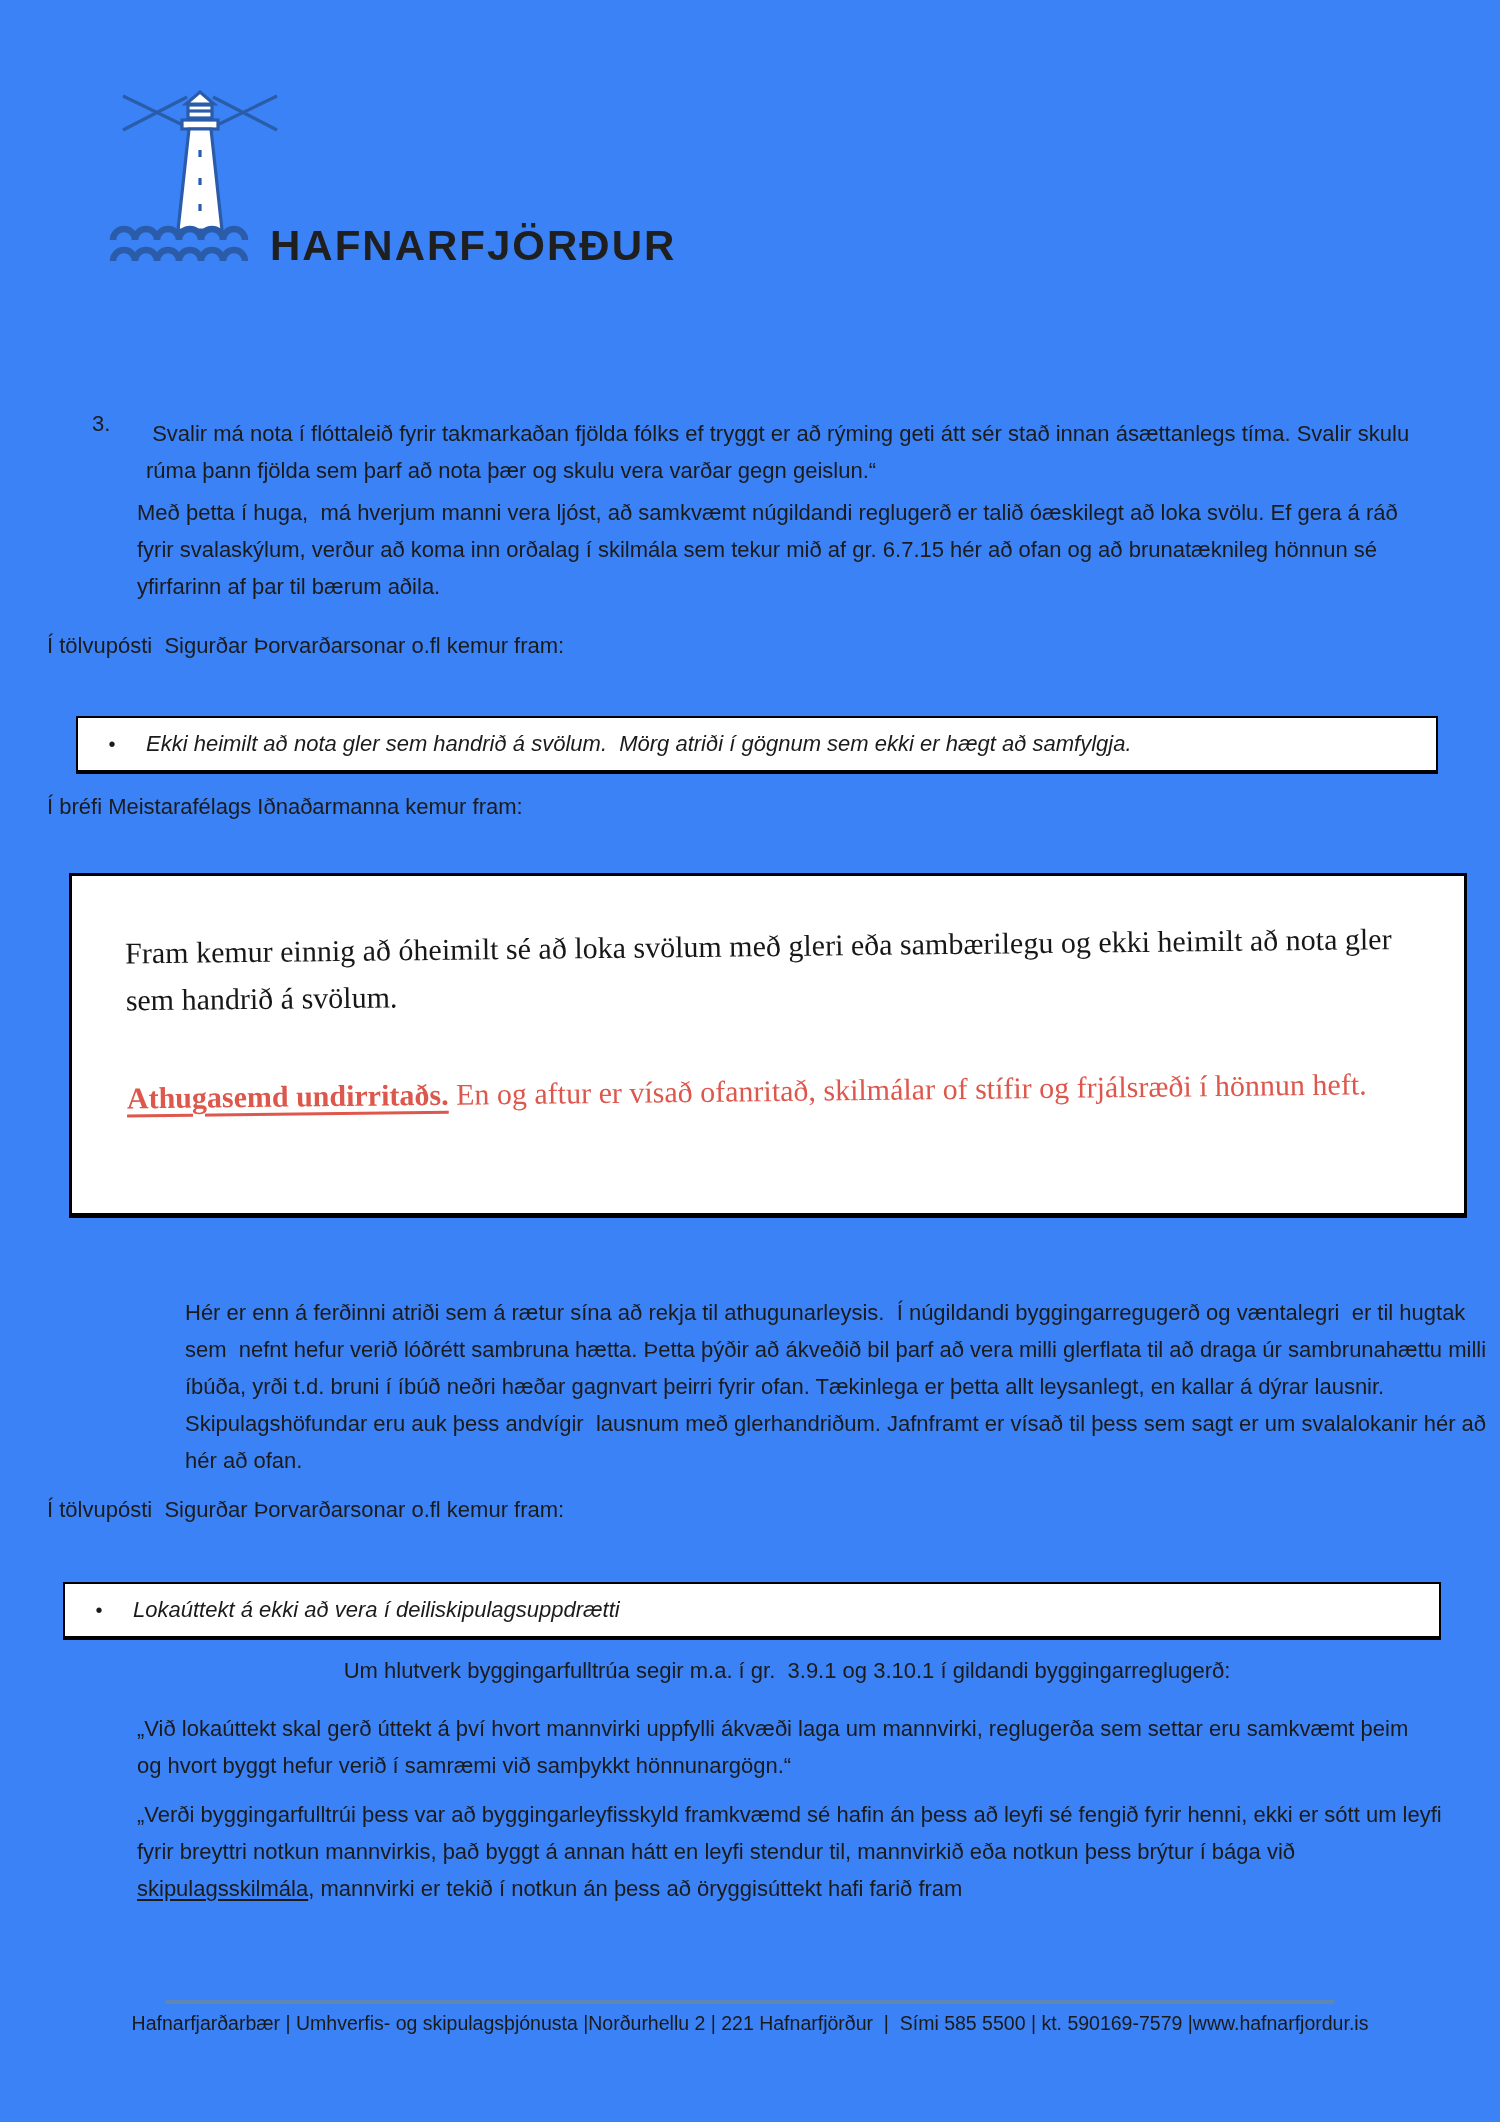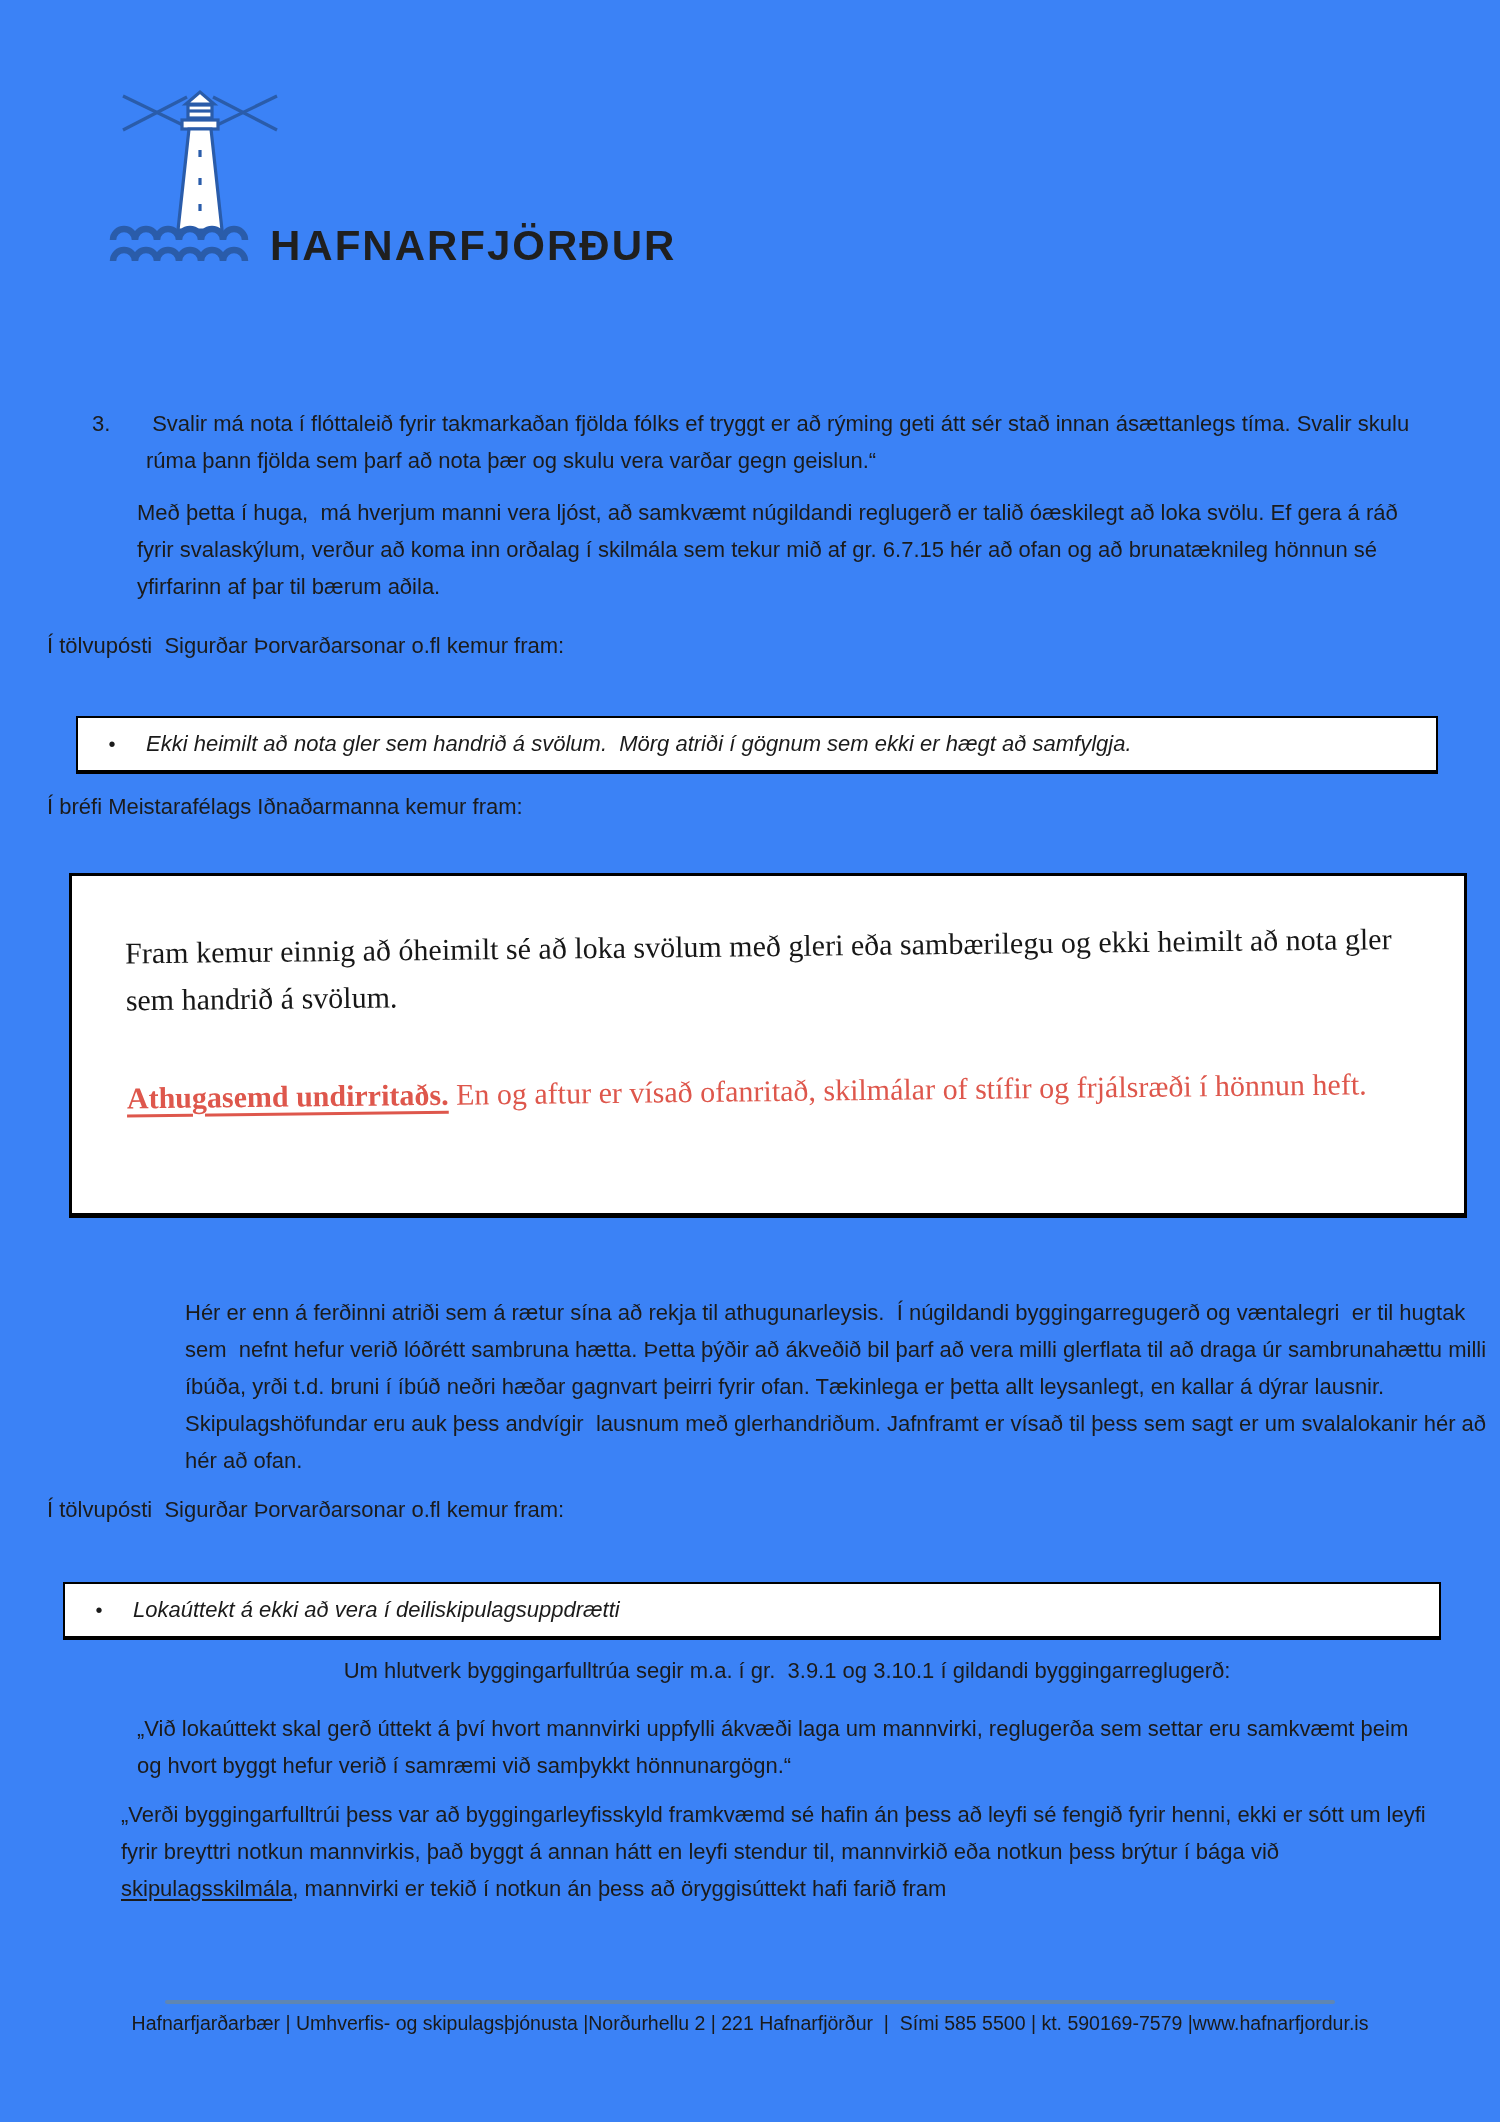--- a/index.html
+++ b/index.html
@@ -19,32 +19,32 @@
   
   .logo-svg{position:absolute;left:103px;top:80px;width:178px;height:198px;}
   .brand{
     position:absolute;left:270px;top:222px;
     font-size:42px;font-weight:bold;letter-spacing:2px;color:#1f1f1f;
   }
   
   .pos-para1{left:137px;top:315px;width:1300px;}
   .pos-item3{left:92px;top:405px;width:1350px;display:flex;}
   .pos-item3 .num{width:54px;flex:0 0 54px;}
-  .pos-item3 .li-text{width:1290px;}
+  .pos-item3 .li-text{width:1290px;margin-top:10px;}
   .pos-para2{left:137px;top:494px;width:1300px;}
   .pos-head1{left:47px;top:627px;width:1300px;}
   .pos-box1{left:76px;top:716px;width:1362px;}
   .pos-lethead{left:47px;top:788px;width:1300px;}
   .pos-box2{left:69px;top:873px;width:1398px;height:345px;}
   .pos-para3{left:137px;top:1294px;width:1305px;margin-left:48px;}
   .pos-head2{left:47px;top:1491px;width:1300px;}
   .pos-box3{left:63px;top:1582px;width:1378px;}
   .pos-para4{left:137px;top:1652px;width:1300px;text-align:center;}
   .pos-para5{left:137px;top:1710px;width:1300px;}
-  .pos-para6{left:121px;top:1796px;width:1305px;}
+  .pos-para6{left:137px;top:1796px;width:1305px;}
   
   .quote-box{
     box-sizing:border-box;
     border:2px solid #000;border-bottom-width:4px;
     background:#fff;
     padding:11px 20px 11px 0;
     display:flex;align-items:center;
     font-size:22px;line-height:30px;
     font-style:italic;
   }

